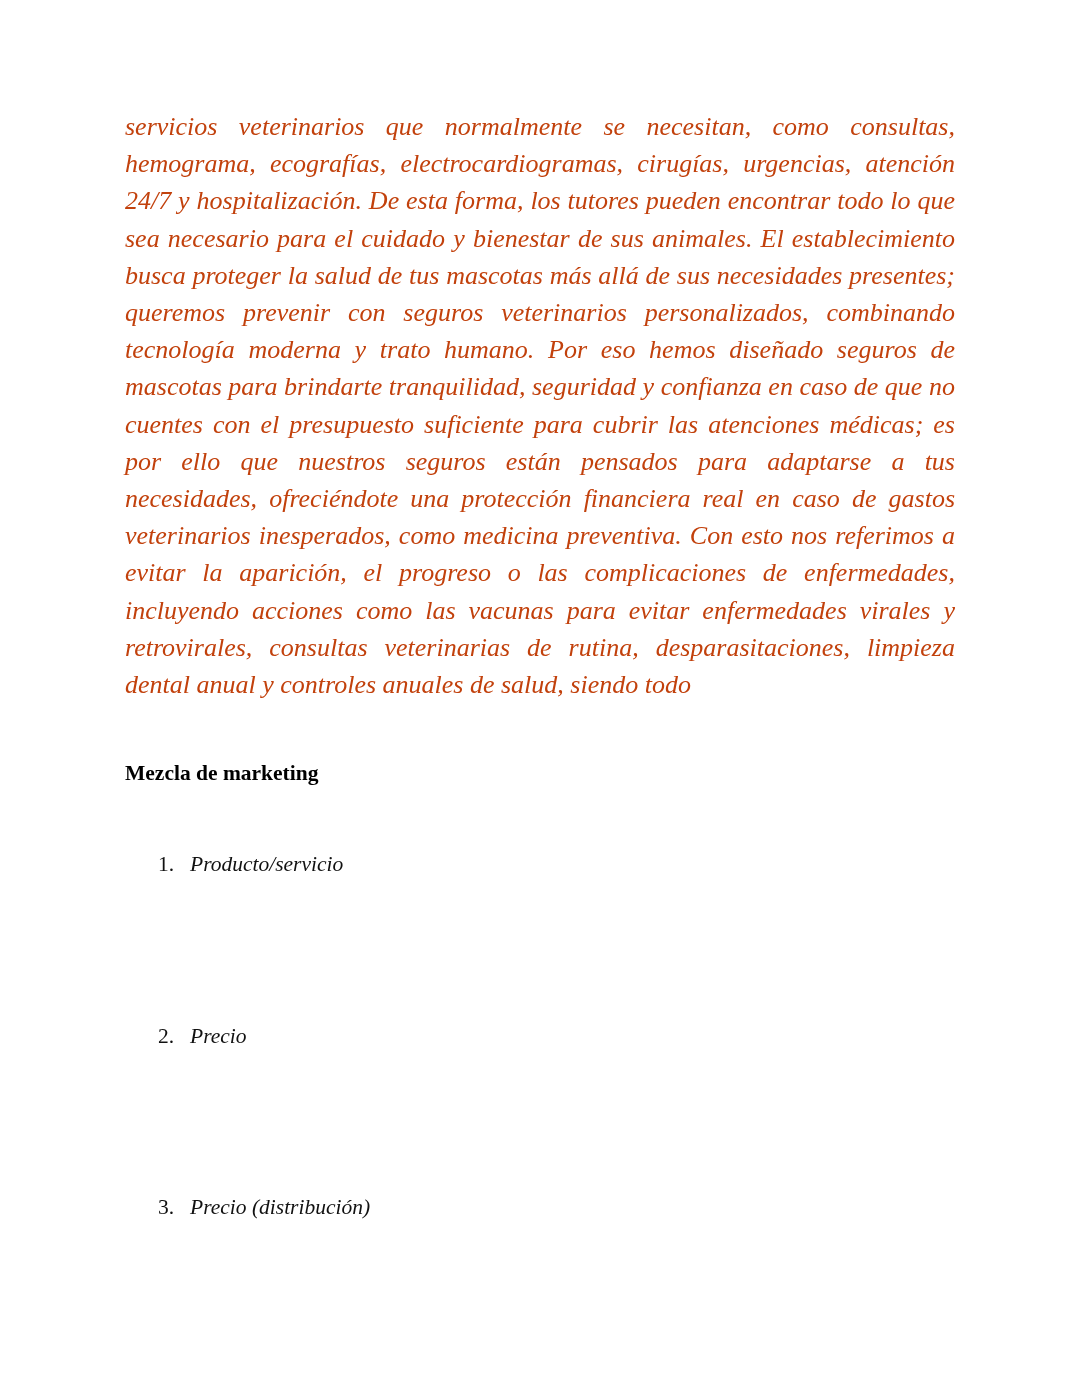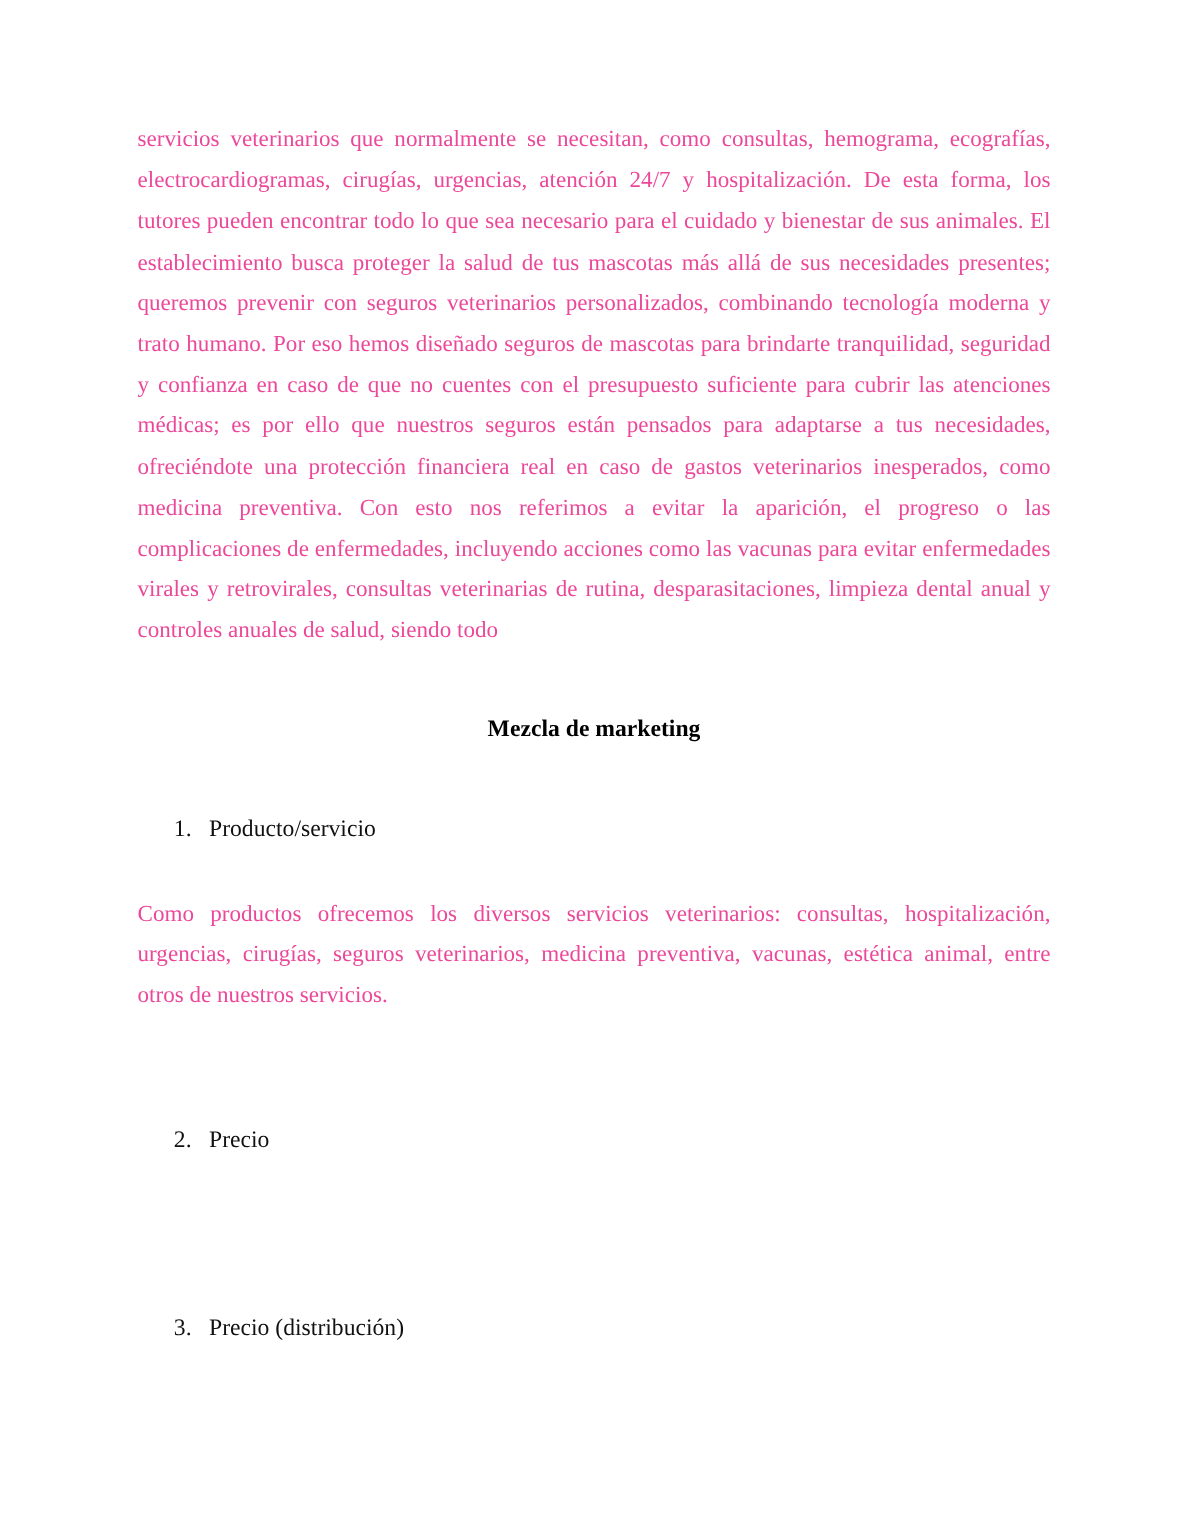--- a/index.html
+++ b/index.html
@@ -25,37 +25,38 @@
     background: #ffffff;
   }
   .content {
     position: absolute;
     left: 125px;
     top: 108px;
     width: 830px;
   }
   p.body-par {
     margin: 0 0 0 0;
-    font-size: 21px;
+    font-size: 26px;
     line-height: 37.2px;
     text-align: justify;
     text-justify: inter-word;
     hyphens: none;
-    color: #ec4899;
+    color: #c2410c;
+    font-style: italic;
   }
   .par-gap-sm { height: 26px; }
   .par-gap-md { height: 40px; }
   .par-gap-lg { height: 54px; }
 
   h2.heading {
     margin: 0;
     font-size: 21.5px;
     line-height: 37.2px;
     font-weight: bold;
-    text-align: center;
+    text-align: left;
     color: #000000;
   }
 
   ol.num-list {
     margin: 0;
     padding: 0;
     list-style: none;
   }
   ol.num-list li.list-item {
     position: relative;
@@ -69,20 +70,21 @@
     left: 33px;
     top: 0;
     width: 24px;
     text-align: left;
     font-size: 21.5px;
     line-height: 37.2px;
     color: #111111;
   }
   .list-label {
     display: inline;
+    font-style: italic;
   }
 </style>
 </head>
 <body>
 
 <div class="page">
   <div class="content">
 
     <p class="body-par">servicios veterinarios que normalmente se necesitan, como consultas, hemograma, ecografías, electrocardiogramas, cirugías, urgencias, atención 24/7 y hospitalización. De esta forma, los tutores pueden encontrar todo lo que sea necesario para el cuidado y bienestar de sus animales. El establecimiento busca proteger la salud de tus mascotas más allá de sus necesidades presentes; queremos prevenir con seguros veterinarios personalizados, combinando tecnología moderna y trato humano. Por eso hemos diseñado seguros de mascotas para brindarte tranquilidad, seguridad y confianza en caso de que no cuentes con el presupuesto suficiente para cubrir las atenciones médicas; es por ello que nuestros seguros están pensados para adaptarse a tus necesidades, ofreciéndote una protección financiera real en caso de gastos veterinarios inesperados, como medicina preventiva. Con esto nos referimos a evitar la aparición, el progreso o las complicaciones de enfermedades, incluyendo acciones como las vacunas para evitar enfermedades virales y retrovirales, consultas veterinarias de rutina, desparasitaciones, limpieza dental anual y controles anuales de salud, siendo todo</p>
 
@@ -97,21 +99,20 @@
 
     <ol class="num-list">
       <li class="list-item">
         <span class="marker">1.</span>
         <span class="list-label">Producto/servicio</span>
       </li>
     </ol>
 
     <div class="par-gap-md"></div>
 
-    <p class="body-par">Como productos ofrecemos los diversos servicios veterinarios: consultas, hospitalización, urgencias, cirugías, seguros veterinarios, medicina preventiva, vacunas, estética animal, entre otros de nuestros servicios.</p>
 
     <div class="par-gap-lg"></div>
     <div class="par-gap-md"></div>
 
     <ol class="num-list">
       <li class="list-item">
         <span class="marker">2.</span>
         <span class="list-label">Precio</span>
       </li>
     </ol>

